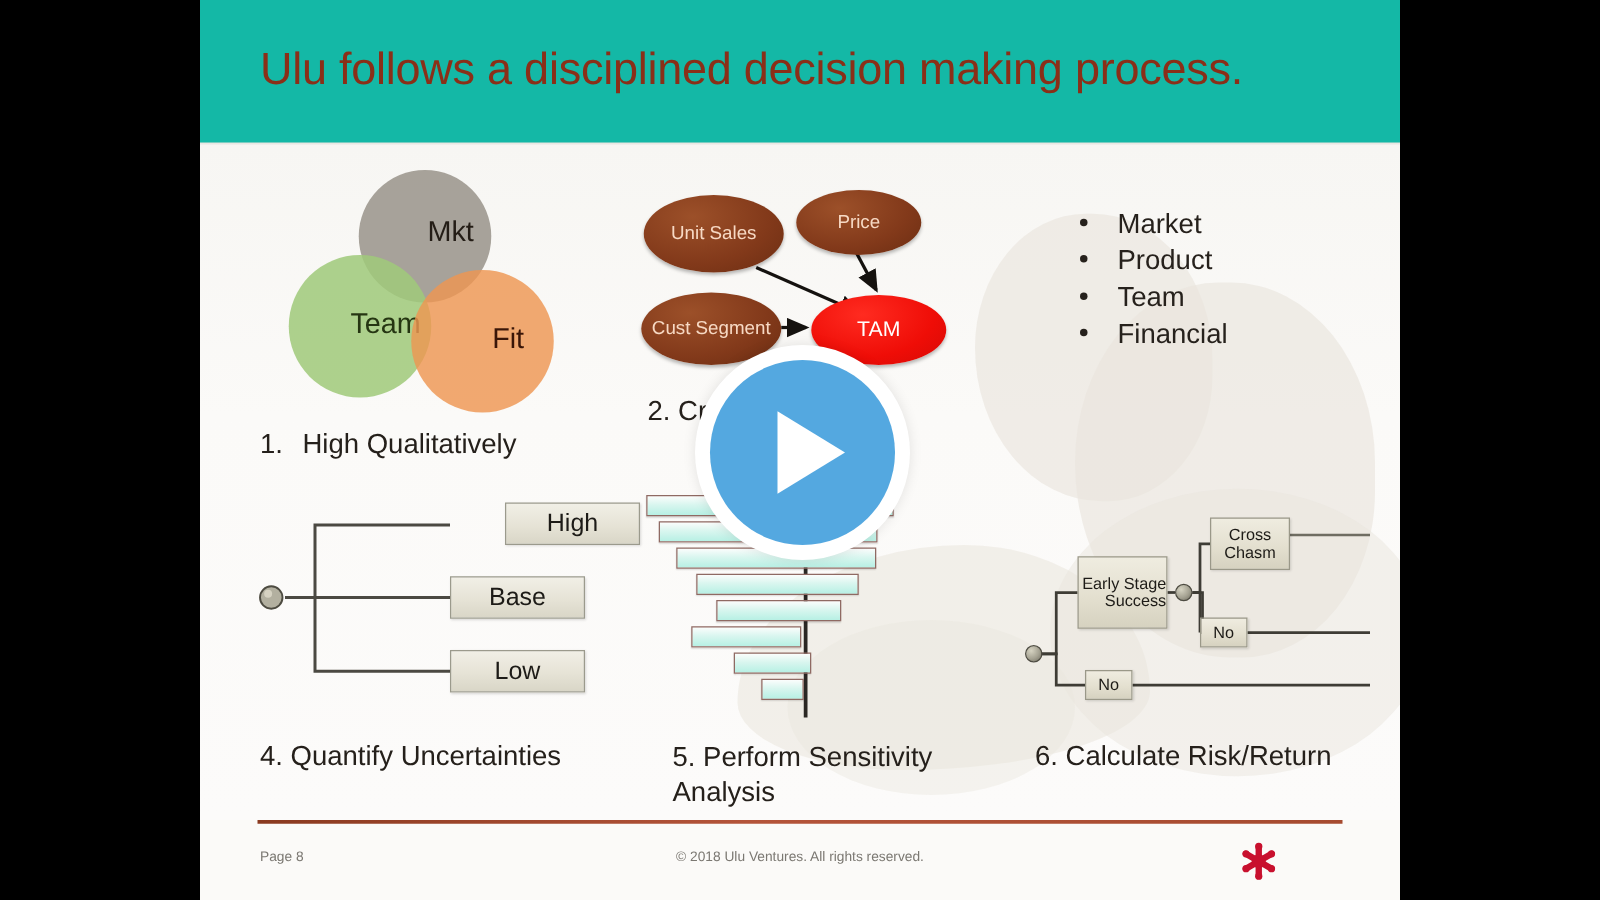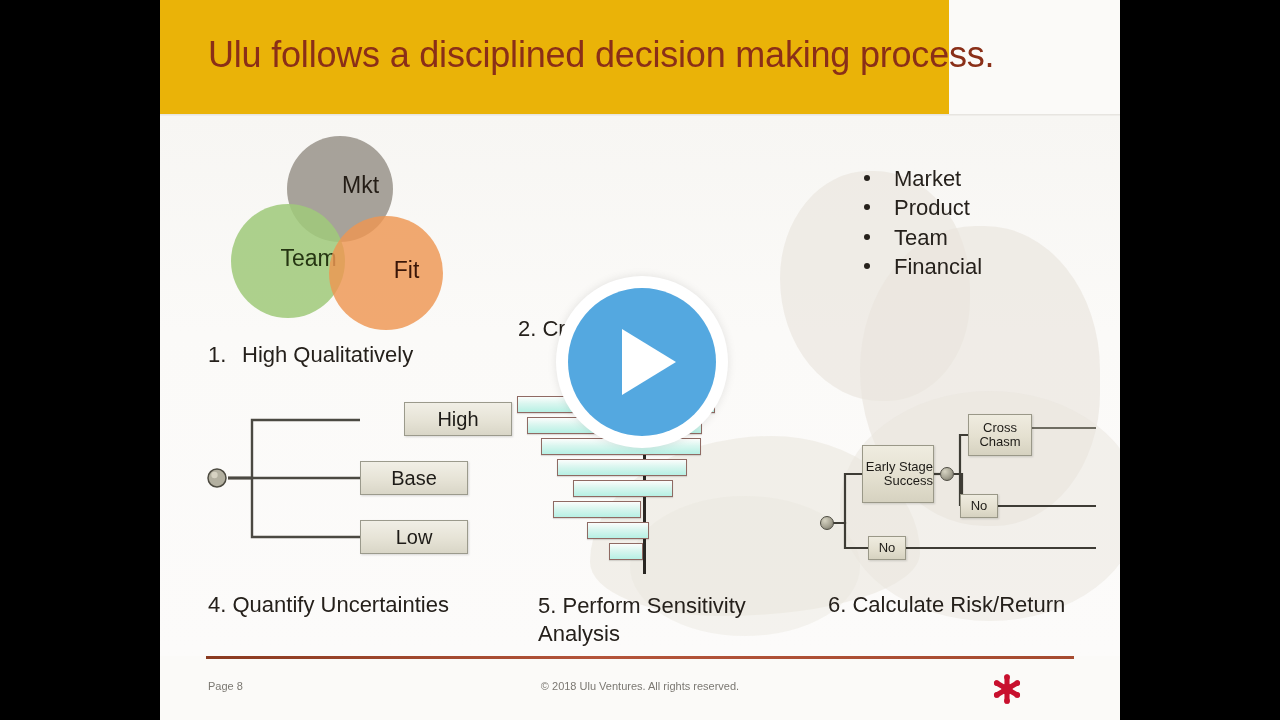--- a/index.html
+++ b/index.html
@@ -15,22 +15,22 @@
 
   
   #slide{
     position:absolute; left:160px; top:0; width:960px; height:720px;
     background:#fbfaf8;
     overflow:hidden;
   }
 
   
   .header{
-    position:absolute; left:0; top:0; width:789px; height:115px;
-    background:#eab308;
+    position:absolute; left:0; top:0; width:960px; height:115px;
+    background:#14b8a6;
   }
   .header-rule{
     position:absolute; left:0; top:114px; width:960px; height:2px;
     background:linear-gradient(to bottom,#e3e1dc,#f3f1ee);
   }
   .title{
     position:absolute; left:48px; top:34px;
     font-size:36px; color:#8a2f18; letter-spacing:-0.2px;
     font-family:"Liberation Sans", sans-serif;
     white-space:nowrap;
@@ -230,20 +230,38 @@
           <span>Team</span>
         </div>
         <div class="circ c-fit">
           <span>Fit</span>
         </div>
       </div>
       <div class="cap cap-1">
         <span class="num">1.</span><span>High Qualitatively</span>
       </div>
 
+      <div class="tam">
+        <svg viewBox="0 0 270 160">
+          <defs>
+            <marker id="ah" markerWidth="7" markerHeight="7" refX="6" refY="3" orient="auto">
+              <path d="M0,0 L7,3 L0,6 z" fill="#15120f"></path>
+            </marker>
+          </defs>
+          <path d="M100,80 L182,116" stroke="#15120f" stroke-width="2.6" fill="none" marker-end="url(#ah)"></path>
+          <path d="M180,68 L196,98" stroke="#15120f" stroke-width="2.6" fill="none" marker-end="url(#ah)"></path>
+          <path d="M120,128 L140,128" stroke="#15120f" stroke-width="2.6" fill="none" marker-end="url(#ah)"></path>
+        </svg>
+        <div class="ell e-unit">Unit
+Sales</div>
+        <div class="ell e-price">Price</div>
+        <div class="ell e-cust">Cust
+Segment</div>
+        <div class="ell e-tam">TAM</div>
+      </div>
       <div class="cap cap-2">2. Create Value Map</div>
 
       <ul class="risks">
         <li>Market</li>
         <li>Product</li>
         <li>Team</li>
         <li>Financial</li>
       </ul>
 
       <div class="tree4">

